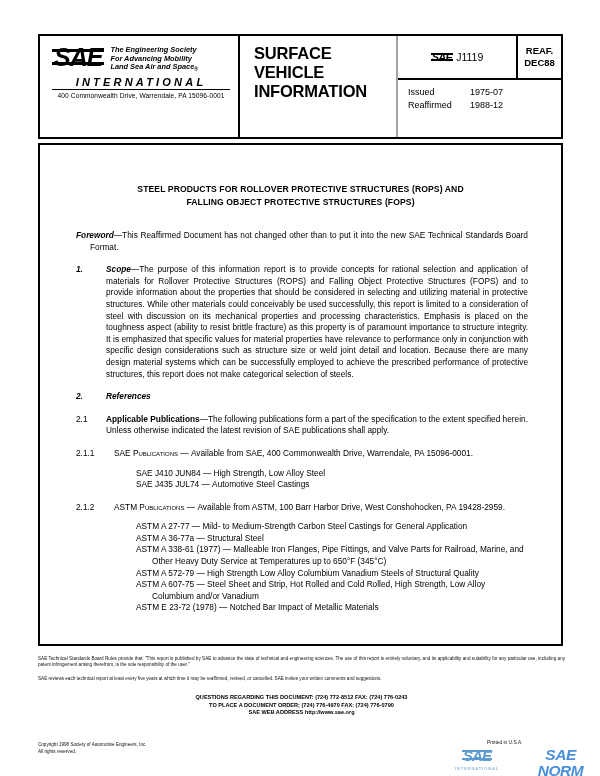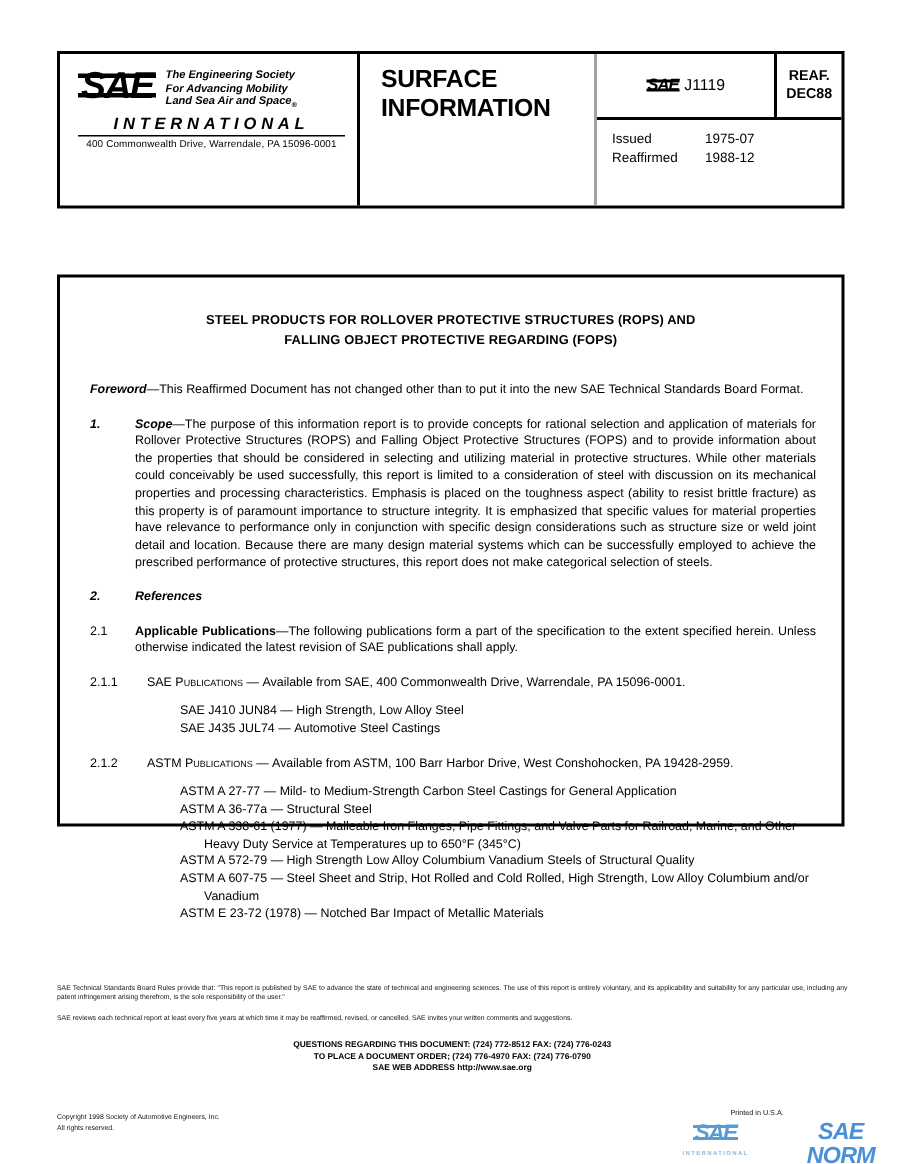--- a/index.html
+++ b/index.html
@@ -168,25 +168,24 @@
   .mh-dates table { border-collapse: collapse; }
   .mh-dates td { padding: 0; font-size: 9px; line-height: 12.5px; }
   .mh-dates td.lbl { width: 62px; }
 
   
   .contentbox {
     position: absolute;
     left: 38px;
     top: 143px;
     width: 525px;
-    height: 368px;
+    height: 503px;
     border: 2px solid #000;
     box-sizing: border-box;
-    padding: 0;
-    margin-top: 40px;
+    padding: 16px;
   }
   .doc-title {
     margin-top: 22px;
     text-align: center;
     font-size: 8.6px;
     font-weight: bold;
     line-height: 12.5px;
     letter-spacing: 0.1px;
   }
 
@@ -342,20 +341,21 @@
           <div>For Advancing Mobility</div>
           <div><span>Land Sea Air and Space</span><span class="reg">®</span></div>
         </div>
       </div>
       <div class="intl">INTERNATIONAL</div>
       <div class="addr">400 Commonwealth Drive, Warrendale, PA 15096-0001</div>
     </div>
 
     <div class="mh-title">
       <div>SURFACE</div>
+      <div>VEHICLE</div>
       <div>INFORMATION</div>
     </div>
 
     <div class="mh-right">
       <div class="mh-right-top">
         <div class="mh-num">
           <span class="mh-num-logo"><span>SAE</span></span>
           <span class="mh-num-text">J1119</span>
         </div>
         <div class="mh-rev">
@@ -377,21 +377,21 @@
         </tbody>
           </table>
       </div>
     </div>
   </div>
 
   <div class="contentbox">
 
     <div class="doc-title">
       <div>STEEL PRODUCTS FOR ROLLOVER PROTECTIVE STRUCTURES (ROPS) AND</div>
-      <div>FALLING OBJECT PROTECTIVE REGARDING (FOPS)</div>
+      <div>FALLING OBJECT PROTECTIVE STRUCTURES (FOPS)</div>
     </div>
 
     <div class="body-area">
 
       <p class="para indent-hang"><span class="lead">Foreword</span><span>—</span><span>This Reaffirmed Document has not changed other than to put it into the new SAE Technical Standards Board Format.</span></p>
 
       <div class="spacer-11"></div>
 
       <div class="blk">
         <div class="num w30">1.</div>

